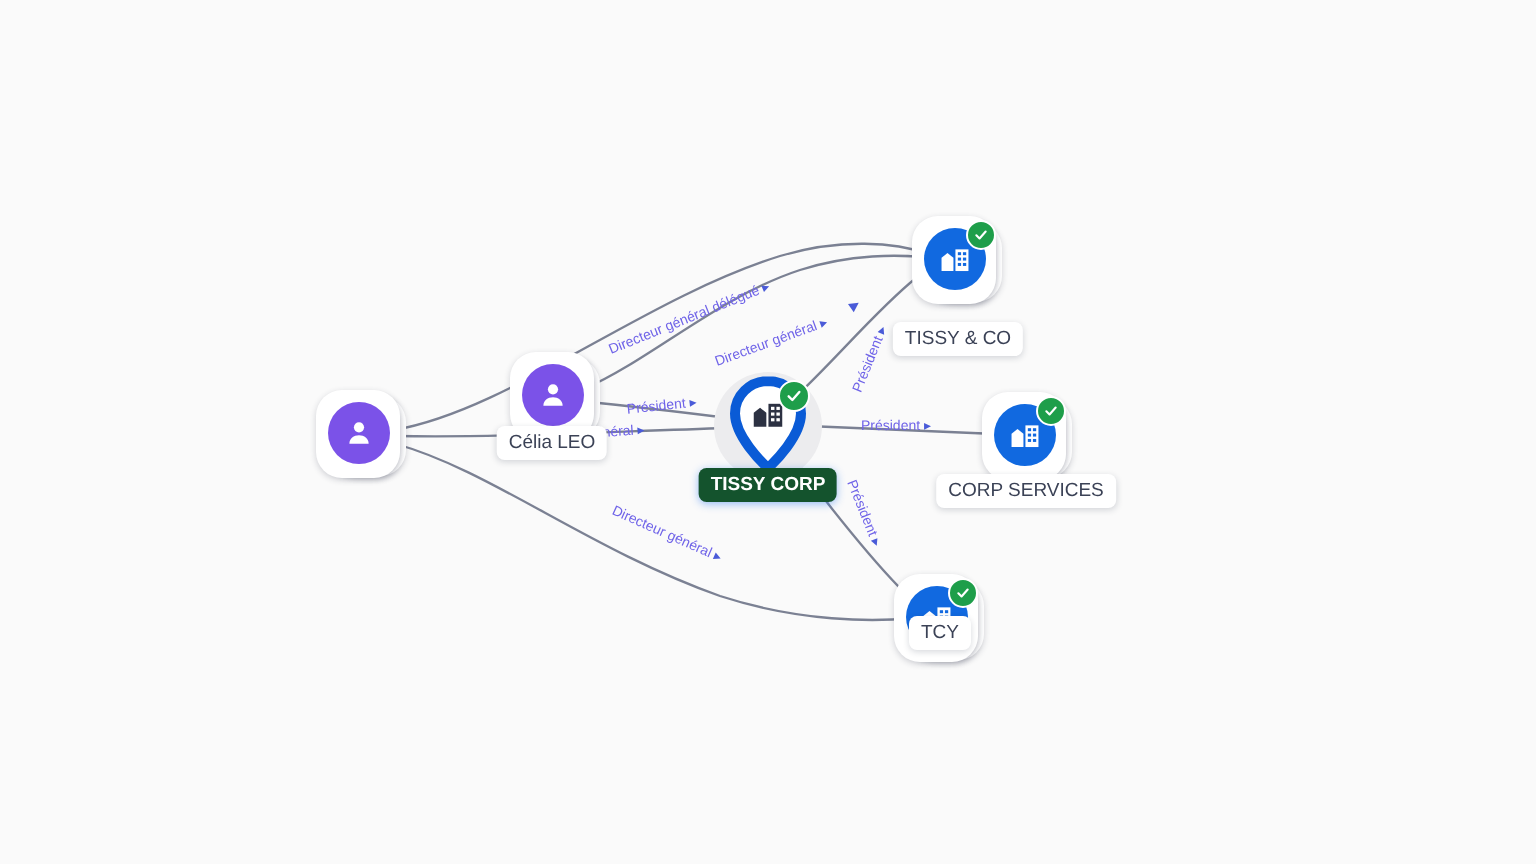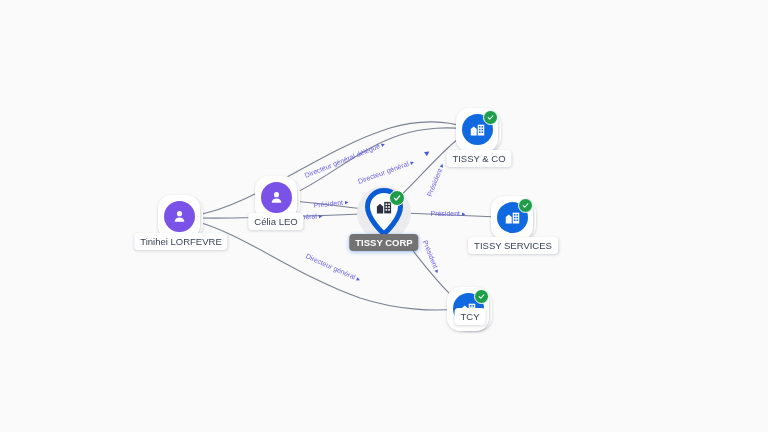--- a/index.html
+++ b/index.html
@@ -44,21 +44,21 @@
   .pin-hit{position:relative;width:40px;height:50px;}
   .pin-body{position:absolute;left:0;top:0;}
   .pin-icon{position:absolute;left:11px;top:10px;}
 
   
   .lbl{position:absolute;transform:translate(-50%,0);
        background:#ffffff;border-radius:4px;
        padding:3px 6px 3px 6px;
        font-size:9.5px;line-height:11px;color:#3b4256;white-space:nowrap;
        box-shadow:0 1px 3px rgba(35,42,66,.18);}
-  .lbl.sel{background:#737373;color:#ffffff;font-weight:bold;
+  .lbl.sel{background:#14532d;color:#ffffff;font-weight:bold;
            box-shadow:0 1px 4px rgba(26,111,240,.45);}
 
   
   .elbl{position:absolute;transform-origin:50% 50%;
         font-size:7px;line-height:8px;color:#6f63e8;white-space:nowrap;
         pointer-events:none;}
   .elbl .arw{color:#4a5bd8;font-size:7px;}
 </style>
 </head>
 <body>
@@ -121,21 +121,20 @@
       <div class="stack s2"></div>
       <div class="stack s1"></div>
       <div class="disc person">
         <svg width="17" height="17" viewBox="0 0 24 24" fill="#ffffff">
           <circle cx="12" cy="8" r="3.6"></circle>
           <path d="M5.2 19.5c0-3.8 3.1-6 6.8-6s6.8 2.2 6.8 6z"></path>
         </svg>
       </div>
     </div>
   </div>
-  <div class="lbl" style="left:181px;top:233px;">Tinihei LORFEVRE</div>
 
   <div class="node" style="left:278px;top:199px;">
     <div class="node-hit">
       <div class="stack s3"></div>
       <div class="stack s2"></div>
       <div class="stack s1"></div>
       <div class="disc person">
         <svg width="17" height="17" viewBox="0 0 24 24" fill="#ffffff">
           <circle cx="12" cy="8" r="3.6"></circle>
           <path d="M5.2 19.5c0-3.8 3.1-6 6.8-6s6.8 2.2 6.8 6z"></path>
@@ -189,21 +188,21 @@
           <rect x="17.6" y="14.8" width="2.3" height="2.1" fill="#1169e0"></rect>
         </svg>
       </div>
       <div class="badge circlepos" style="right:4px;top:2px;">
         <svg width="7" height="7" viewBox="0 0 24 24" fill="none" stroke="#ffffff" stroke-width="3.6" stroke-linecap="round" stroke-linejoin="round">
           <path d="M4 12.5 L9.5 18 L20 6"></path>
         </svg>
       </div>
     </div>
   </div>
-  <div class="lbl" style="left:479px;top:150px;">TISSY &amp; CO</div>
+  <div class="lbl" style="left:479px;top:161px;">TISSY &amp; CO</div>
 
   <div class="node" style="left:514px;top:219px;">
     <div class="node-hit">
       <div class="stack s3"></div>
       <div class="stack s2"></div>
       <div class="stack s1"></div>
       <div class="disc company">
         <svg width="17" height="17" viewBox="0 0 24 24" fill="#ffffff">
           <path d="M2.5 20.5h8.4v-9.3L6.7 7.8 2.5 11.2z"></path>
           <path d="M12.3 20.5h9.2V5.2h-9.2z"></path>
@@ -215,21 +214,21 @@
           <rect x="17.6" y="14.8" width="2.3" height="2.1" fill="#1169e0"></rect>
         </svg>
       </div>
       <div class="badge circlepos" style="right:4px;top:2px;">
         <svg width="7" height="7" viewBox="0 0 24 24" fill="none" stroke="#ffffff" stroke-width="3.6" stroke-linecap="round" stroke-linejoin="round">
           <path d="M4 12.5 L9.5 18 L20 6"></path>
         </svg>
       </div>
     </div>
   </div>
-  <div class="lbl" style="left:513px;top:237px;">TISSY SERVICES</div>
+  <div class="lbl" style="left:513px;top:237px;">CORP SERVICES</div>
 
   <div class="node" style="left:470px;top:310px;">
     <div class="node-hit">
       <div class="stack s3"></div>
       <div class="stack s2"></div>
       <div class="stack s1"></div>
       <div class="disc company">
         <svg width="17" height="17" viewBox="0 0 24 24" fill="#ffffff">
           <path d="M2.5 20.5h8.4v-9.3L6.7 7.8 2.5 11.2z"></path>
           <path d="M12.3 20.5h9.2V5.2h-9.2z"></path>

